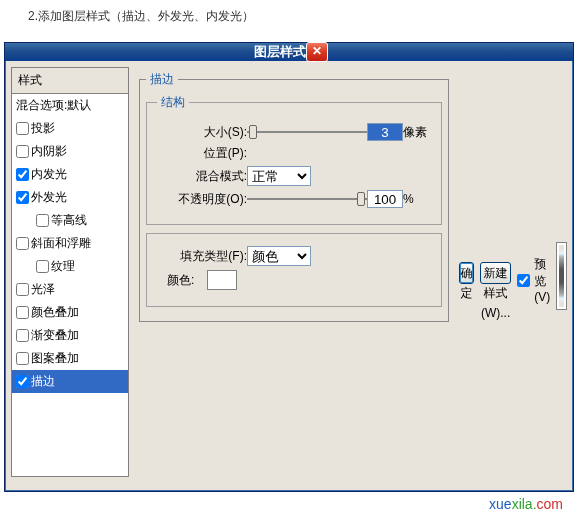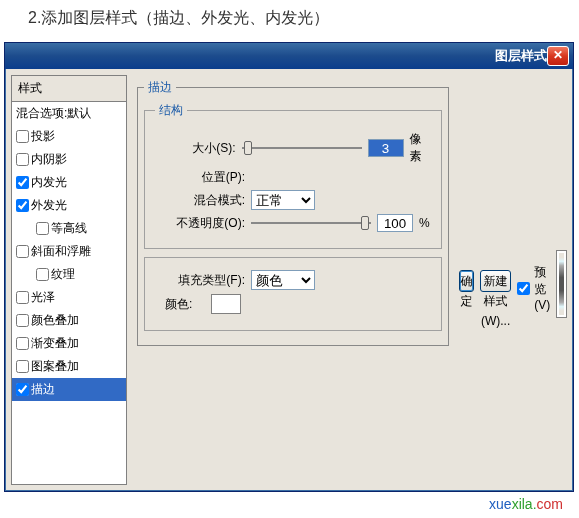--- a/index.html
+++ b/index.html
@@ -1,34 +1,34 @@
 <!DOCTYPE html>
 <html><head>
 <meta charset="utf-8">
 <style>
   * { box-sizing: border-box; margin: 0; padding: 0; }
   body { font-family: "SimSun", "Microsoft YaHei", sans-serif; font-size: 12px; background: #fff; width: 579px; height: 518px; position: relative; }
-  .instruction { position: absolute; top: 8px; left: 28px; font-size: 16px; color: #333; }
+  .instruction { position: absolute; top: 8px; left: 28px; font-size: 12px; color: #333; }
   .dialog { position: absolute; top: 42px; left: 4px; width: 570px; height: 450px; border: 1px solid #0a246a; background: #e8e4dc; box-shadow: 0 0 0 1px #3a6ea5 inset; }
-  .titlebar { height: 26px; background: linear-gradient(to bottom, #3a6ea5, #1c4b8c 50%, #0a3d8c); display: flex; align-items: center; justify-content: flex-end; padding: 0 4px 0 8px; }
+  .titlebar { height: 18px; background: linear-gradient(to bottom, #3a6ea5, #1c4b8c 50%, #0a3d8c); display: flex; align-items: center; justify-content: center; padding: 0 4px 0 8px; }
   .titlebar-text { color: #fff; font-size: 13px; font-weight: bold; }
   .close-btn { width: 22px; height: 20px; background: linear-gradient(to bottom, #f07860, #d83820 50%, #c02010); border: 1px solid #fff; border-radius: 3px; color: #fff; font-weight: bold; text-align: center; line-height: 16px; font-size: 12px; cursor: pointer; }
   .dialog-body { display: flex; padding: 6px; gap: 6px; height: calc(100% - 26px); }
   .styles-panel { width: 118px; border: 1px solid #808080; background: #fff; display: flex; flex-direction: column; }
   .styles-header { background: #e8e4dc; padding: 4px 6px; border-bottom: 1px solid #808080; }
   .style-row { padding: 3px 4px; display: flex; align-items: center; gap: 2px; cursor: pointer; }
   .style-row.sub { padding-left: 24px; }
   .style-row.selected { background: #316ac5; color: #fff; }
   .style-row input[type=checkbox] { width: 13px; height: 13px; }
   .center-panel { flex: 1; padding: 4px; }
   fieldset { border: 1px solid #a0a0a0; padding: 8px 10px 12px 10px; margin-bottom: 8px; background: #e8e4dc; }
   legend { color: #1a5aa8; padding: 0 4px; font-size: 12px; }
   .outer-fieldset { border: 1px solid #888; padding: 6px; }
   .outer-fieldset > legend { color: #1a5aa8; }
-  .form-row { display: flex; align-items: center; margin: 4px 0; gap: 6px; }
+  .form-row { display: flex; align-items: center; margin: 4px 0; gap: 0; }
   .form-row .label { width: 90px; text-align: right; }
   .slider { flex: 0 0 120px; height: 18px; position: relative; display: inline-block; }
   .slider-track { position: absolute; top: 8px; left: 0; right: 0; height: 2px; background: #888; }
   .slider-thumb { position: absolute; top: 2px; width: 8px; height: 14px; background: #e8e4dc; border: 1px solid #666; border-radius: 2px; }
   .num-input { width: 36px; height: 18px; border: 1px solid #7f9db9; background: #fff; text-align: center; padding: 1px; }
   .num-input.sel { background: #316ac5; color: #fff; }
   select { width: 64px; height: 20px; border: 1px solid #7f9db9; background: #fff; }
   .color-swatch { width: 30px; height: 20px; border: 1px solid #808080; background: #fff; display: inline-block; }
   .right-panel { width: 108px; display: flex; gap: 6px; align-items: center; padding-top: 2px; }
   .win-btn { width: 100px; height: 22px; border: 1px solid #003c74; background: linear-gradient(to bottom, #fdfdfd, #e0e0da); border-radius: 3px; text-align: center; line-height: 20px; cursor: pointer; font-size: 12px; }

